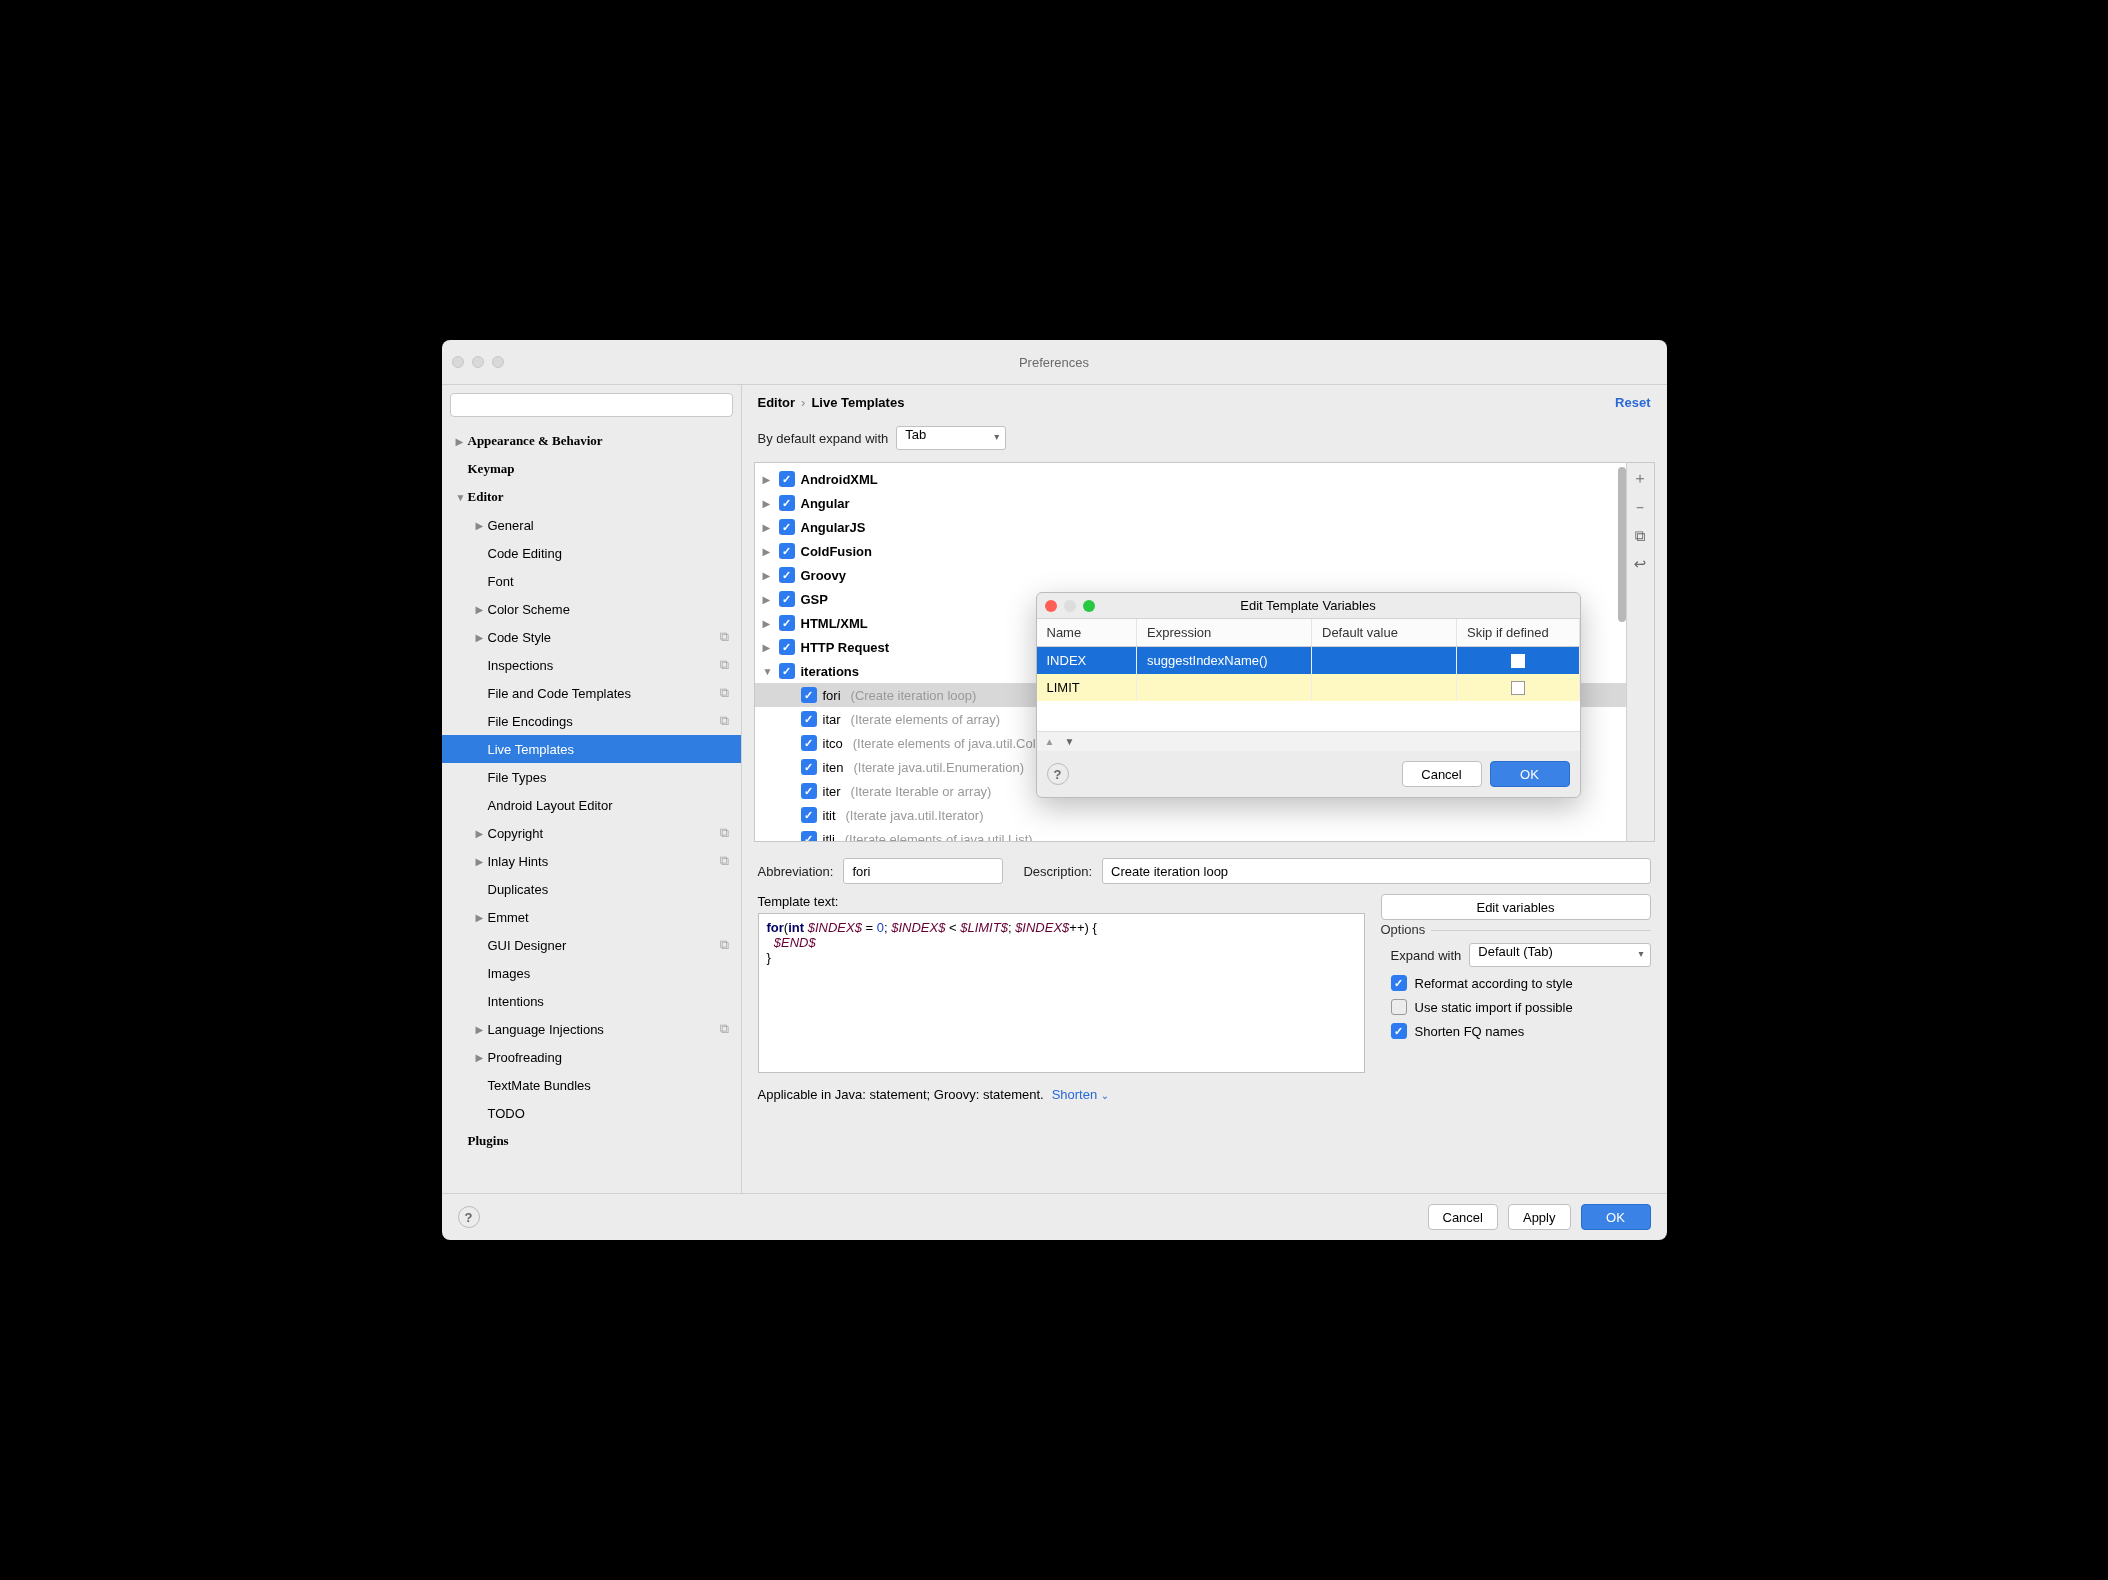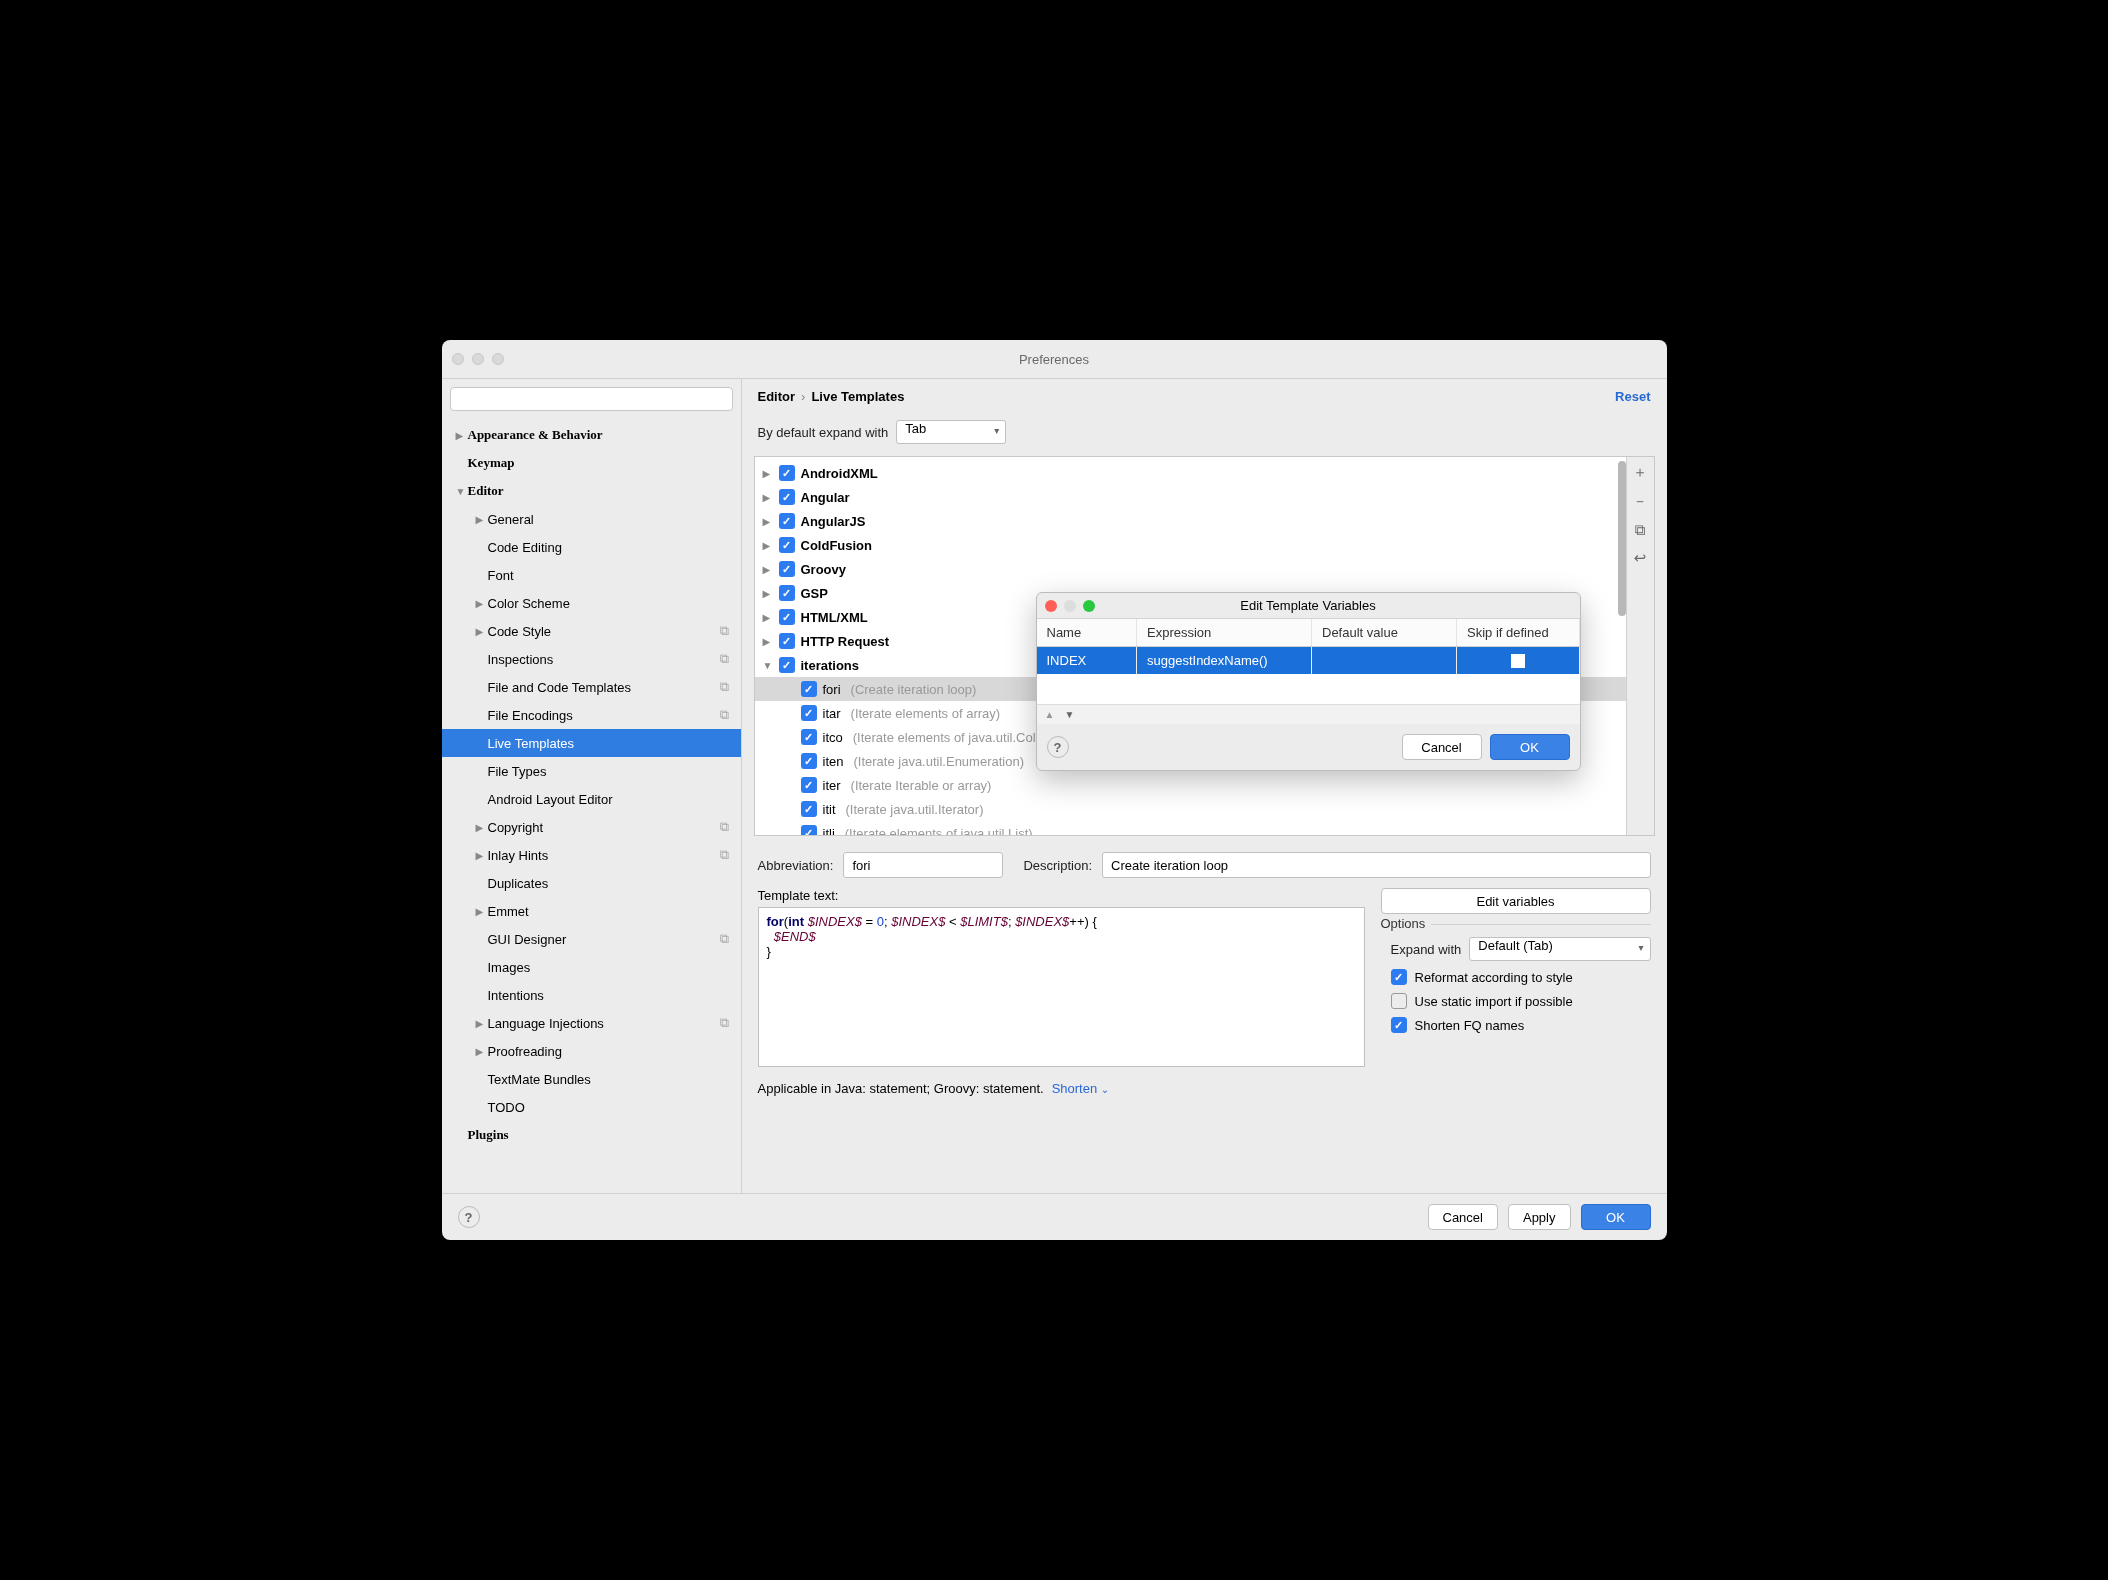--- a/index.html
+++ b/index.html
@@ -1,18 +1,18 @@
 <!DOCTYPE html>
 <html><head>
 <meta charset="utf-8">
 <style>
 * { margin: 0; padding: 0; box-sizing: border-box; font-family: -apple-system, BlinkMacSystemFont, "Segoe UI", Arial, sans-serif; font-size: 13px; }
 body { background: #000; display: flex; align-items: center; justify-content: center; height: 100vh; }
 .window { width: 1225px; height: 900px; background: #ececec; border-radius: 8px; overflow: hidden; display: flex; flex-direction: column; box-shadow: 0 10px 40px rgba(0,0,0,0.5); }
-.titlebar { height: 39px; display: flex; align-items: center; justify-content: center; position: relative; border-bottom: 1px solid #d0d0d0; }
+.titlebar { height: 45px; display: flex; align-items: center; justify-content: center; position: relative; border-bottom: 1px solid #d0d0d0; }
 .traffic-lights { position: absolute; left: 10px; display: flex; gap: 8px; }
 .tl { width: 12px; height: 12px; border-radius: 50%; background: #d9d9d9; border: 1px solid #c8c8c8; }
 .title { color: #6a6a6a; font-size: 13px; }
 .content { flex: 1; display: flex; min-height: 0; }
 .sidebar { width: 300px; background: #ececec; border-right: 1px solid #d0d0d0; display: flex; flex-direction: column; }
 .search-wrap { padding: 8px; }
 .search { width: 100%; height: 24px; border: 1px solid #c8c8c8; border-radius: 4px; padding: 0 6px 0 22px; background: #fff; position: relative; }
 .search-icon { position: absolute; left: 14px; top: 12px; color: #999; font-size: 12px; }
 .tree { flex: 1; overflow: auto; padding: 2px 0; }
 .tree-row { display: flex; align-items: center; height: 28px; padding: 0 8px 0 14px; cursor: pointer; position: relative; }
@@ -411,20 +411,30 @@
             <tr class="sel">
               <td>INDEX</td>
               <td>suggestIndexName()</td>
               <td></td>
               <td>
                 <div class="cb-cell">
                   <div class="cb-box"></div>
                 </div>
               </td>
             </tr>
+            <tr>
+              <td>LIMIT</td>
+              <td></td>
+              <td></td>
+              <td>
+                <div class="cb-cell">
+                  <div class="cb-box"></div>
+                </div>
+              </td>
+            </tr>
           </tbody>
       </table>
       <div style="height:30px;background:#fff"></div>
       <div class="dlg-tools">
         <span class="a">▲</span>
         <span class="a" style="color:#666">▼</span>
       </div>
     </div>
     <div class="dlg-footer">
       <div class="help-ic">?</div>

